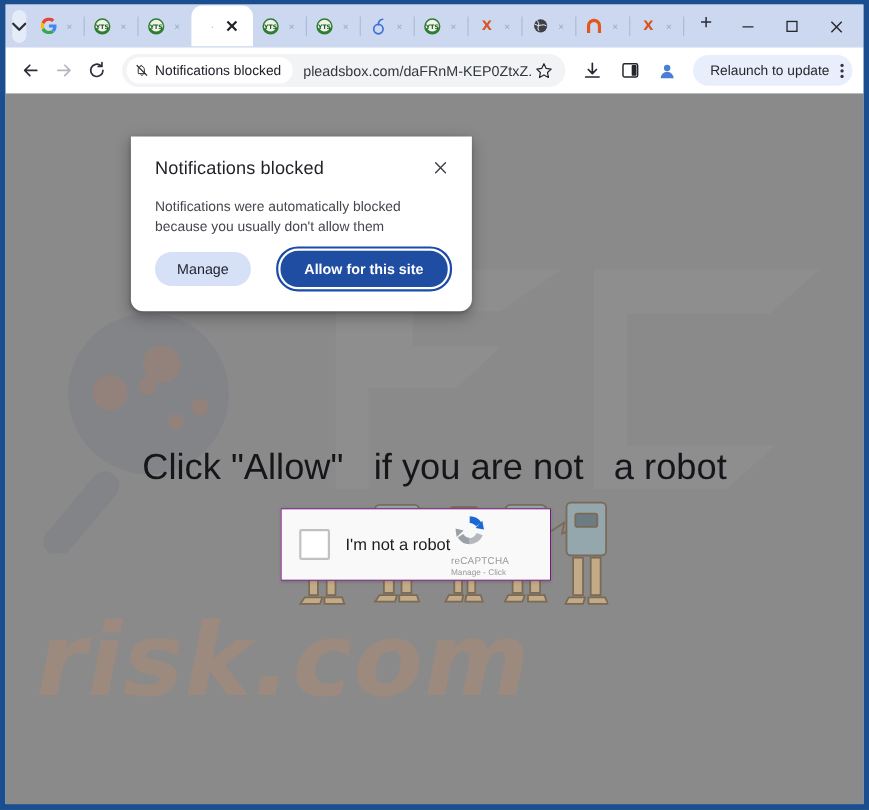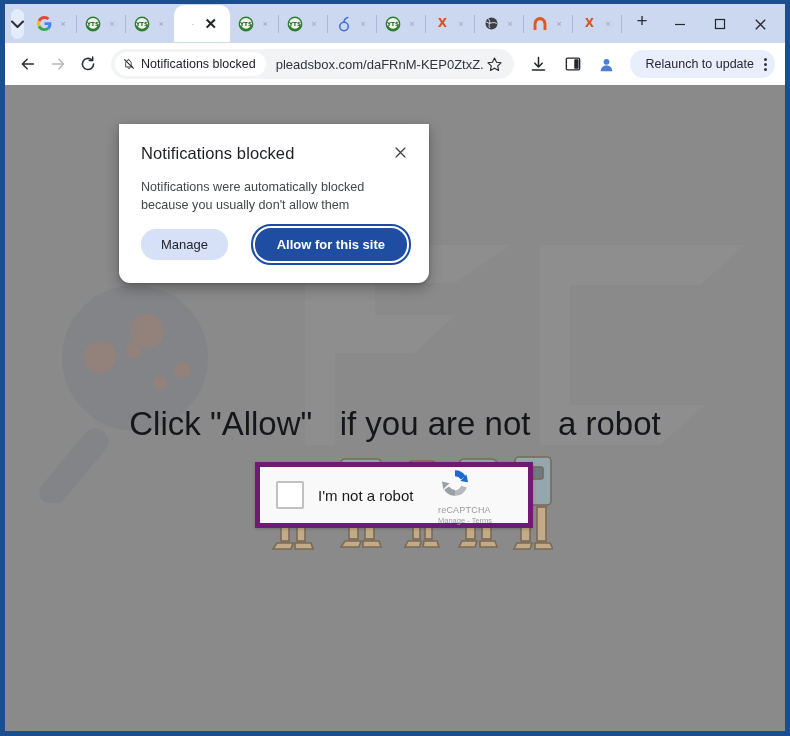--- a/index.html
+++ b/index.html
@@ -242,23 +242,23 @@
     font-size: 33px;
     color: #15161a;
     font-family: "Liberation Sans", sans-serif;
     white-space: pre;
   }
 
   
   #recaptcha-widget {
     position: absolute;
     left: 250px; top: 377px;
-    width: 278px; height: 66px;
+    width: 246px; height: 66px;
     background: #f9f9f9;
-    border: 5px solid #701a75;
+    border: 1px solid #701a75;
     display: flex;
     align-items: center;
     box-shadow: 0 1px 3px rgba(0,0,0,.18);
   }
   #recaptcha-checkbox {
     width: 28px; height: 28px;
     background: #fff;
     border: 2px solid #c1c1c1;
     border-radius: 2px;
     margin-left: 16px;
@@ -605,20 +605,21 @@
         <circle cx="133" cy="110" r="7" fill="#9c7b6d"></circle>
       </svg>
 
       <svg id="wm-pc" viewBox="0 0 470 200">
         <g fill="#959599">
           <path d="M40 0 L150 0 L205 0 L150 38 L70 38 L70 70 L150 70 L110 108 L30 108 L30 200 L0 200 L0 0 Z"></path>
           <path d="M250 0 L440 0 L395 40 L265 40 L265 160 L400 160 L355 200 L235 200 L235 0 Z"></path>
         </g>
       </svg>
 
+      <div id="wm-risk">risk.com</div>
 
       <svg id="robots-row" viewBox="0 0 290 130">
         <g stroke="#7a6a56" stroke-width="1.6" fill="#93a7ad">
 
           <rect x="12" y="10" width="34" height="40" rx="4"></rect>
           <path d="M6 22 L2 40 M52 22 L56 40" fill="none"></path>
           <circle cx="2" cy="45" r="5" fill="none"></circle>
           <circle cx="56" cy="45" r="5" fill="none"></circle>
           <rect x="18" y="52" width="8" height="36" fill="#c2ab86"></rect>
           <rect x="34" y="52" width="8" height="36" fill="#c2ab86"></rect>
@@ -668,21 +669,21 @@
             <path d="M20 5 a15 15 0 0 1 12.5 6.8 l-5.5 4 a9.4 9.4 0 0 0 -7 -3.6 z" fill="#1c69d4"></path>
             <path d="M33.5 10 l1.8 9.2 -9 -1.6 z" fill="#1c69d4"></path>
             <path d="M20 35 a15 15 0 0 1 -12.8 -7.2 l5.8 -3.7 a9.4 9.4 0 0 0 7 4 z" fill="#9aa0a6"></path>
             <path d="M6 27.4 l-1.2 -9.3 8.8 2.2 z" fill="#9aa0a6"></path>
             <path d="M20 35 a15 15 0 0 0 14 -9.6 l-6.6 -2.3 a9.4 9.4 0 0 1 -7.4 5.6 z" fill="#b5b8bc"></path>
           </svg>
           <div class="rc-name">reCAPTCHA</div>
           <div class="rc-links">
             <span>Manage</span>
             <span>-</span>
-            <span>Terms</span>
+            <span>Click</span>
           </div>
         </div>
       </div>
 
       <div id="notif-popup">
         <div id="notif-popup-header">
           <div id="notif-popup-title">Notifications blocked</div>
           <div id="notif-popup-close">
             <svg width="13" height="13" viewBox="0 0 14 14">
               <path d="M2.2 2.2 L11.8 11.8 M11.8 2.2 L2.2 11.8" stroke="#3b3e45" stroke-width="1.35" stroke-linecap="round"></path>

